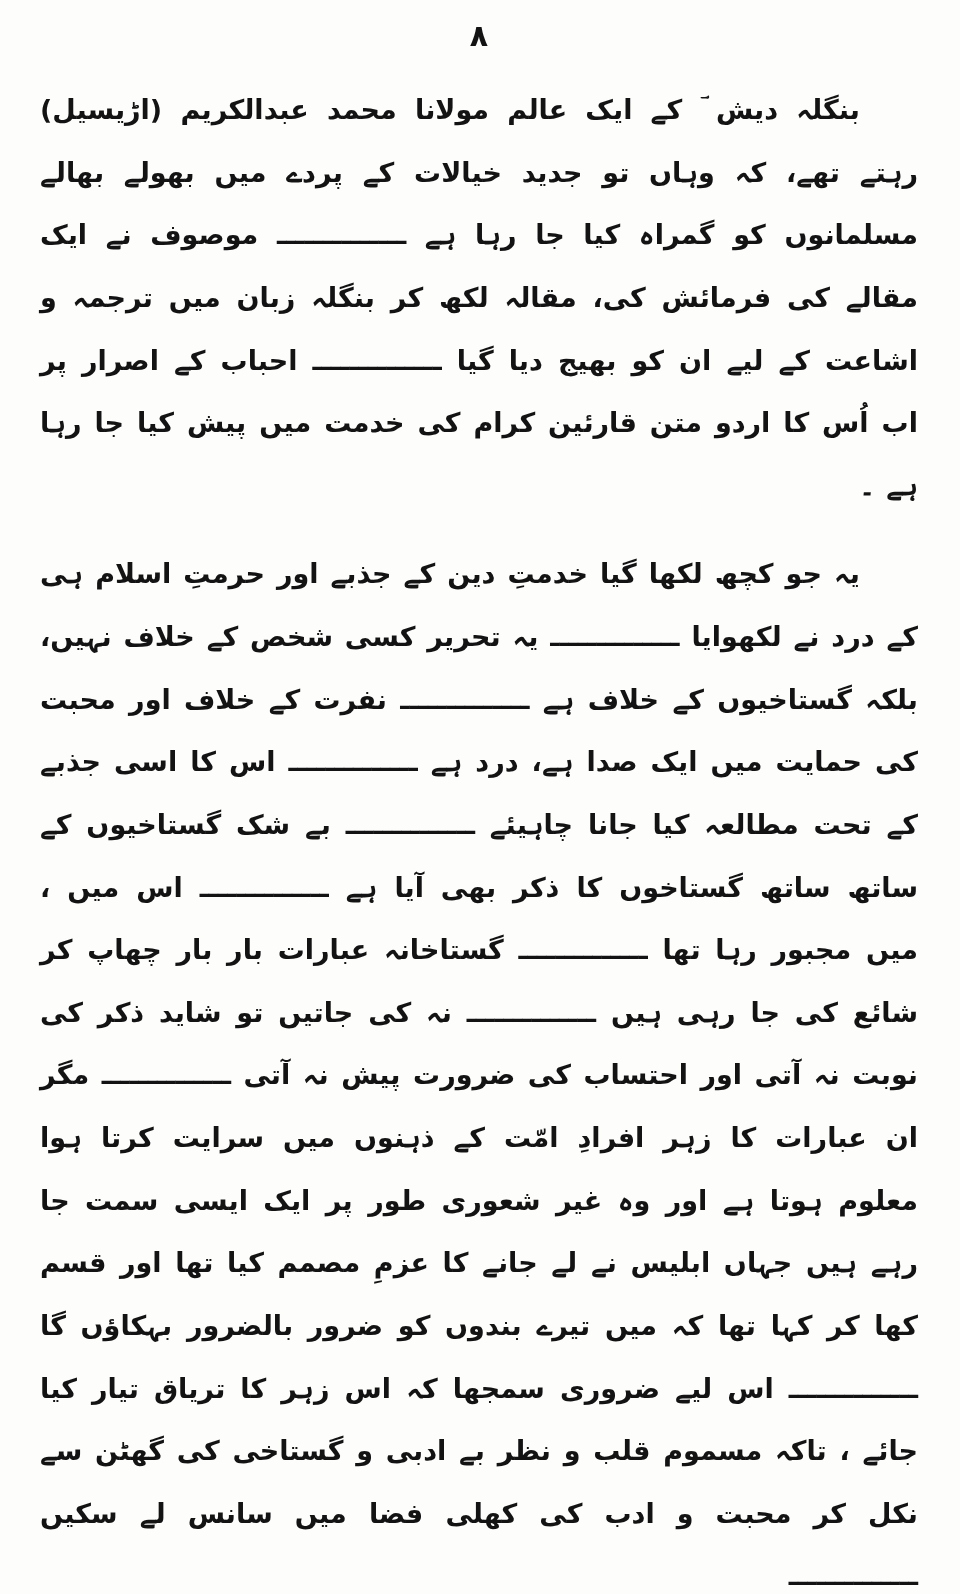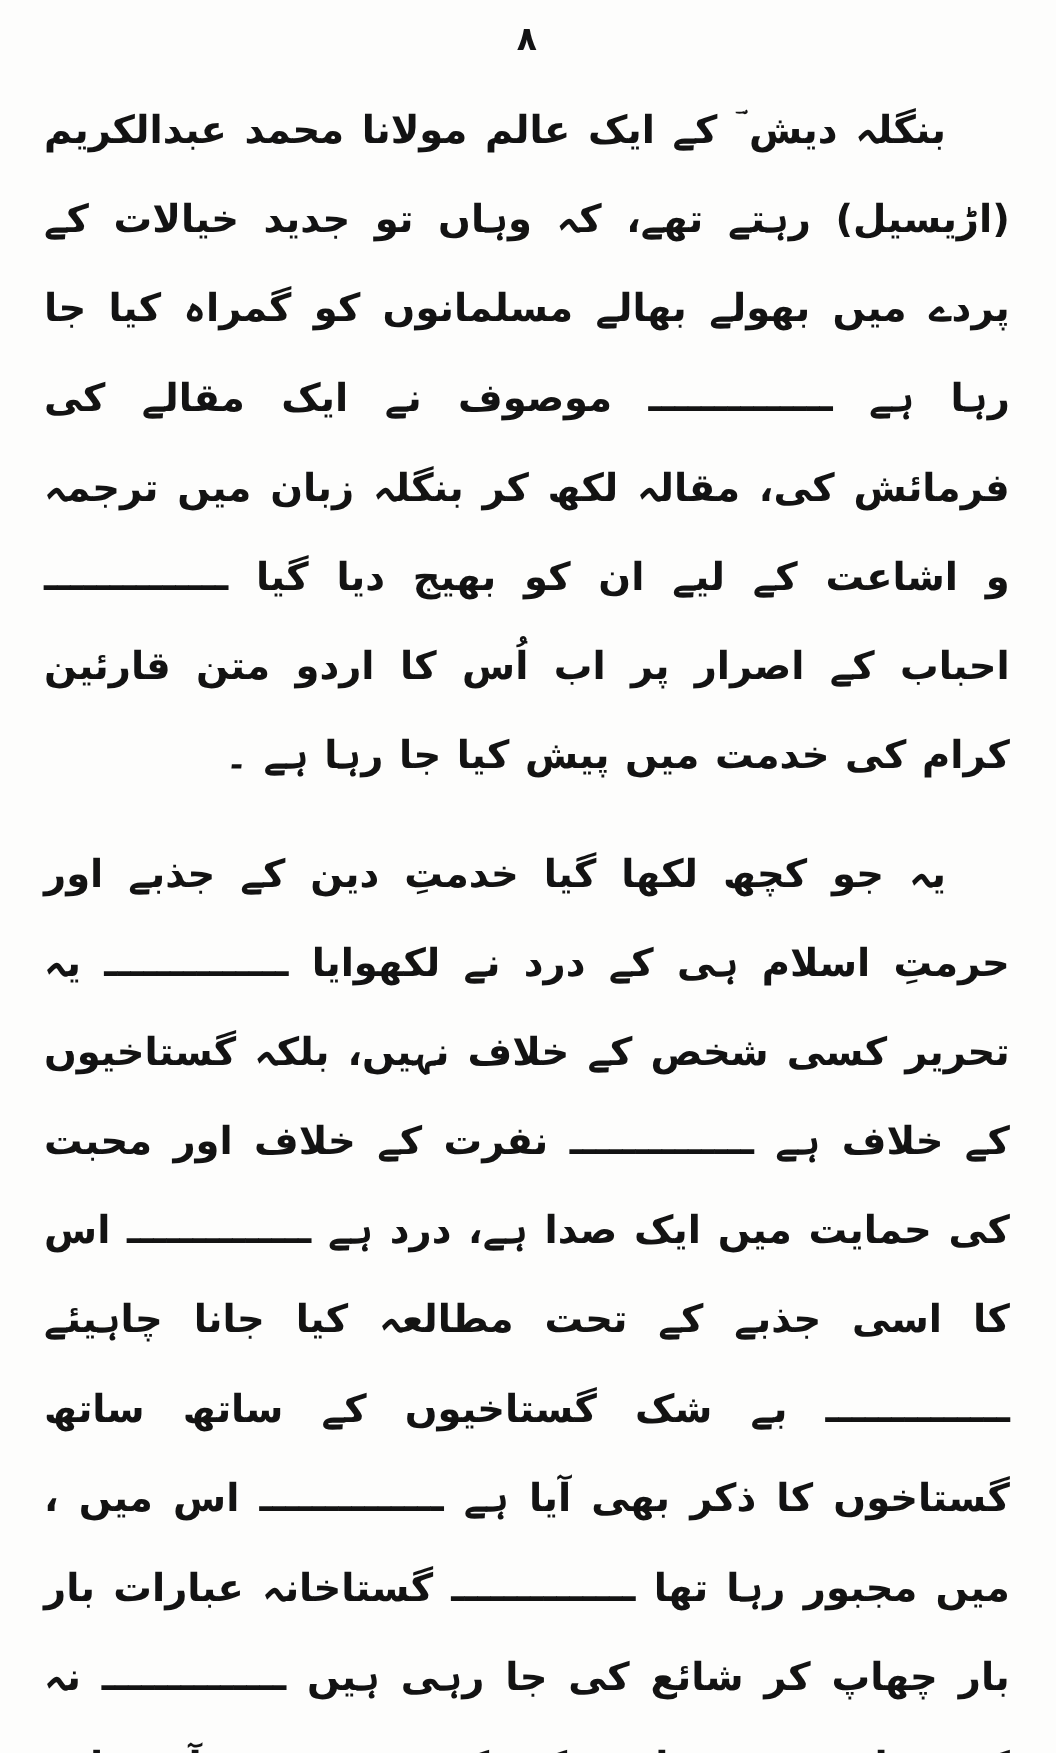--- a/index.html
+++ b/index.html
@@ -22,21 +22,21 @@
   }
   .page-number {
     text-align: center;
     font-size: 30px;
     font-weight: bold;
     margin: 0 0 26px 0;
     letter-spacing: 2px;
   }
   .body-text p {
     margin: 0;
-    font-size: 35px;
+    font-size: 27px;
     font-weight: bold;
     line-height: 2.32;
     text-align: justify;
     text-align-last: right;
     word-spacing: 2px;
   }
   .body-text p.indented {
     text-indent: 58px;
   }
   .body-text p + p {

